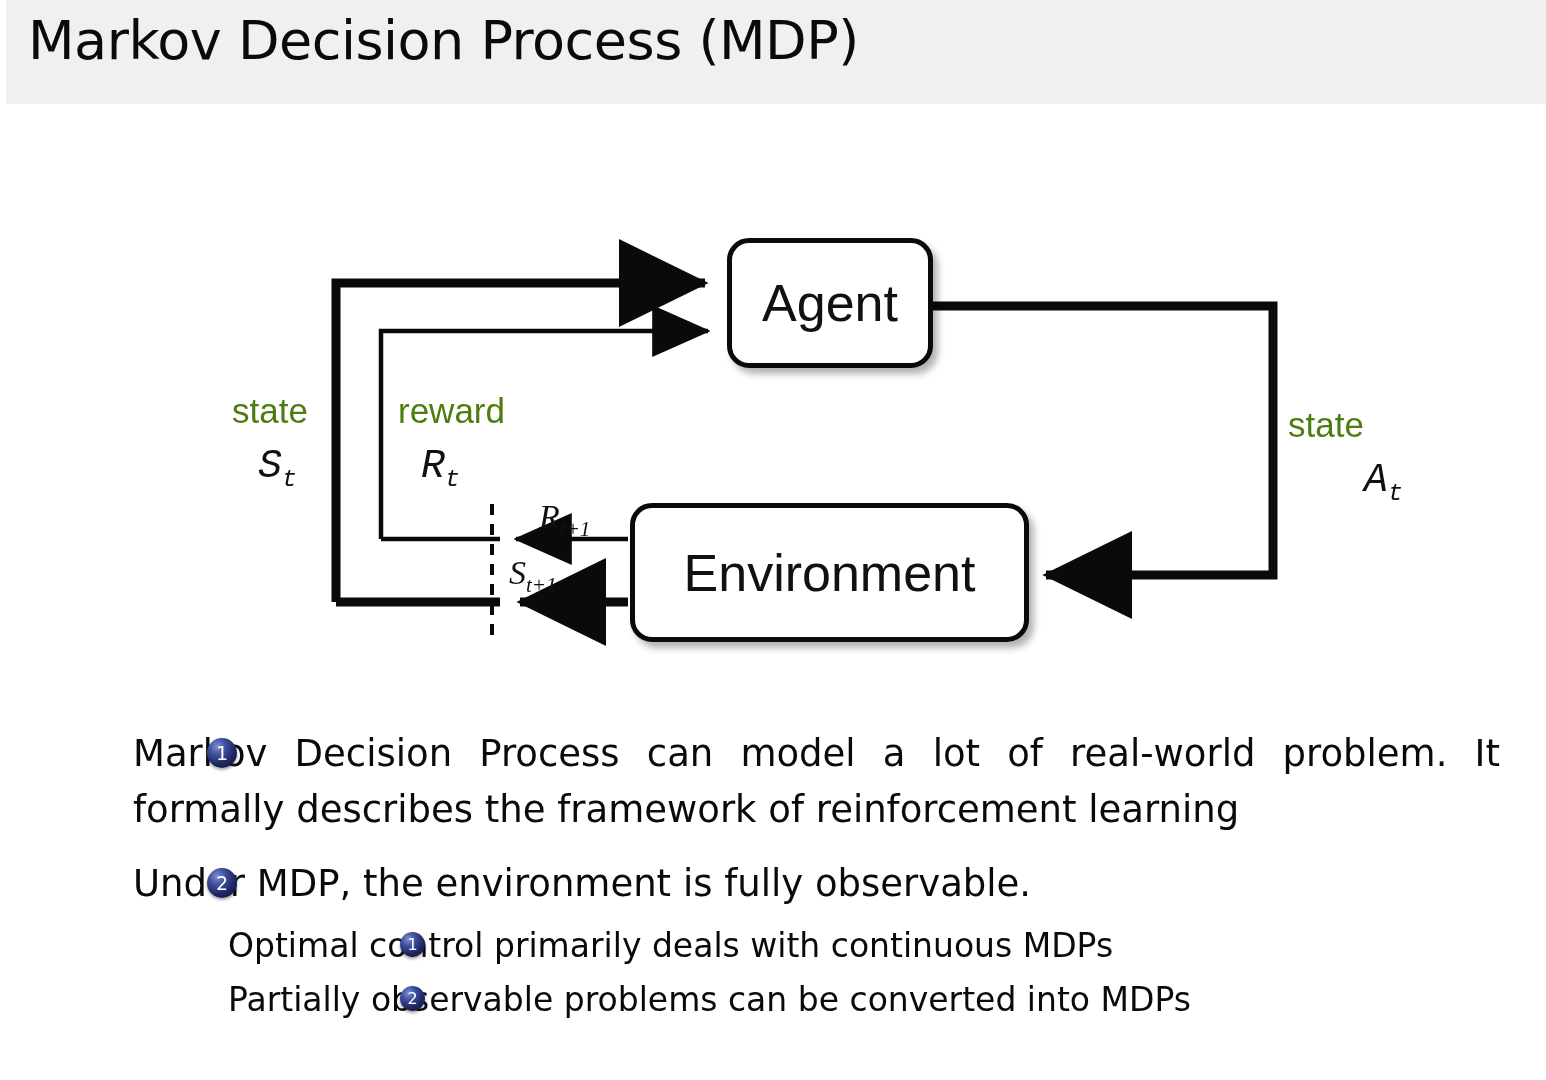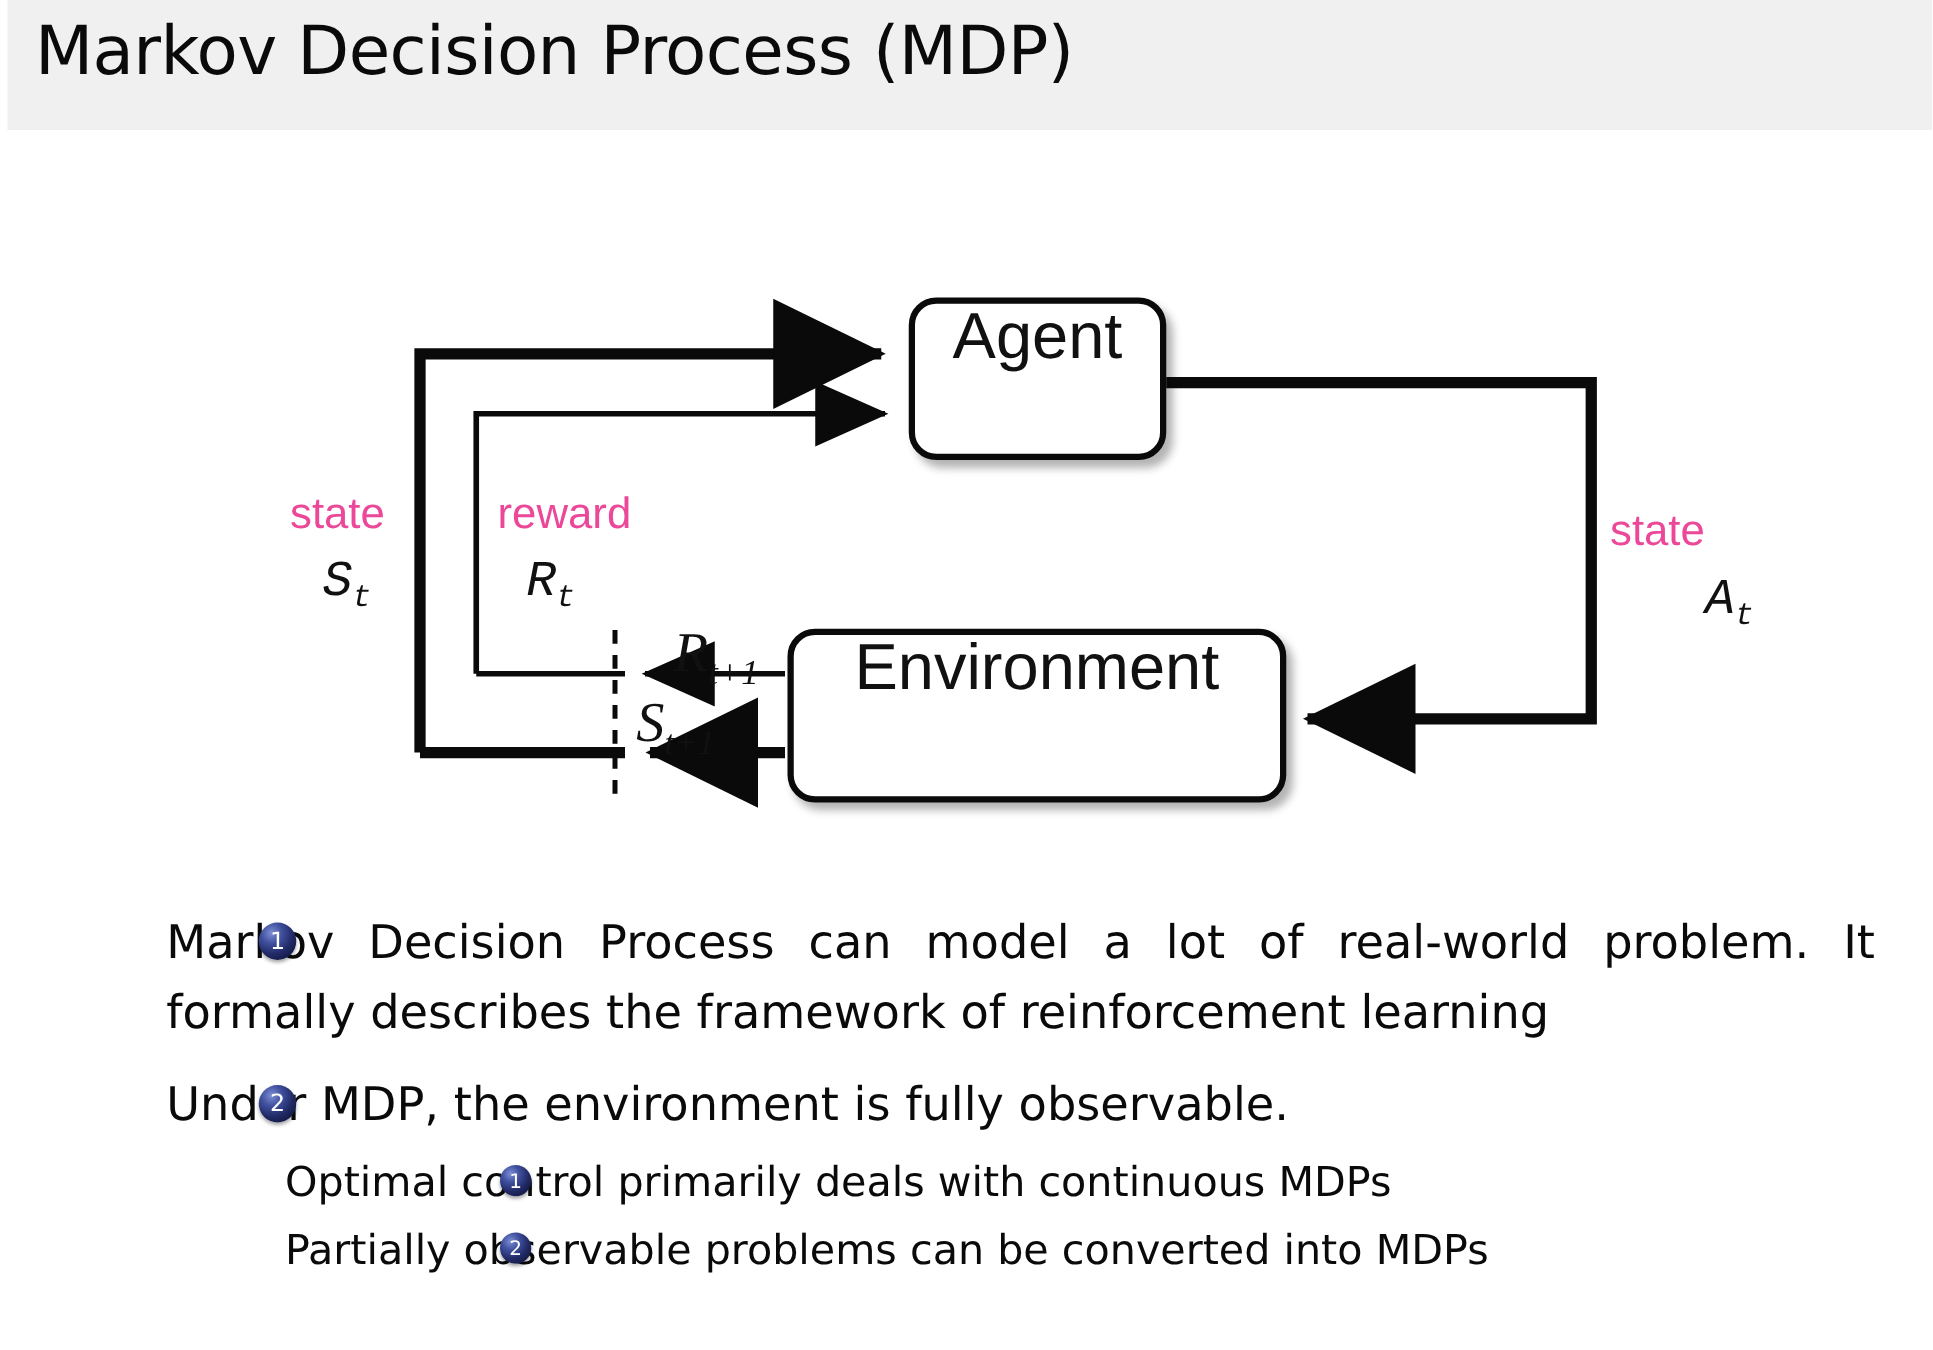--- a/index.html
+++ b/index.html
@@ -56,20 +56,21 @@
     top: 0;
   }
 
   .node-box {
     position: absolute;
     background: #ffffff;
     border: 5px solid #0a0a0a;
     border-radius: 22px;
     box-shadow: 5px 6px 7px rgba(0,0,0,0.30);
     display: flex;
+    align-items: center;
     justify-content: center;
     box-sizing: border-box;
   }
   .node-label {
     font-family: "Liberation Sans", sans-serif;
     font-size: 52px;
     font-weight: 400;
     color: #111111;
     line-height: 1;
     white-space: nowrap;
@@ -84,42 +85,42 @@
     left: 630px;
     top: 399px;
     width: 399px;
     height: 139px;
   }
 
   .diagram-text {
     position: absolute;
     font-family: "Liberation Sans", sans-serif;
     font-size: 35px;
-    color: #ec4899;
+    color: #4d7c0f;
     white-space: nowrap;
     line-height: 1;
   }
   .diagram-math {
     position: absolute;
     font-family: Liberation Mono, monospace;
     font-style: italic;
     font-size: 40px;
     color: #111111;
     white-space: nowrap;
     line-height: 1;
   }
   .diagram-math sub {
     font-size: 0.62em;
     font-style: italic;
   }
   .diagram-math-sm {
     position: absolute;
     font-family: "Liberation Serif", serif;
     font-style: italic;
-    font-size: 45px;
+    font-size: 34px;
     color: #111111;
     white-space: nowrap;
     line-height: 1;
   }
   .diagram-math-sm sub {
     font-size: 0.62em;
     font-style: italic;
   }
 
   #label-state      { left: 232px; top: 289px; }

